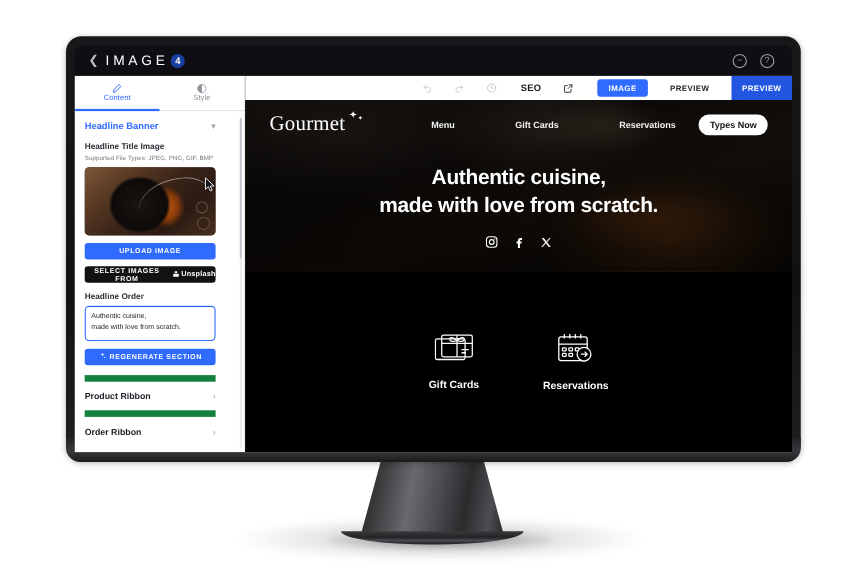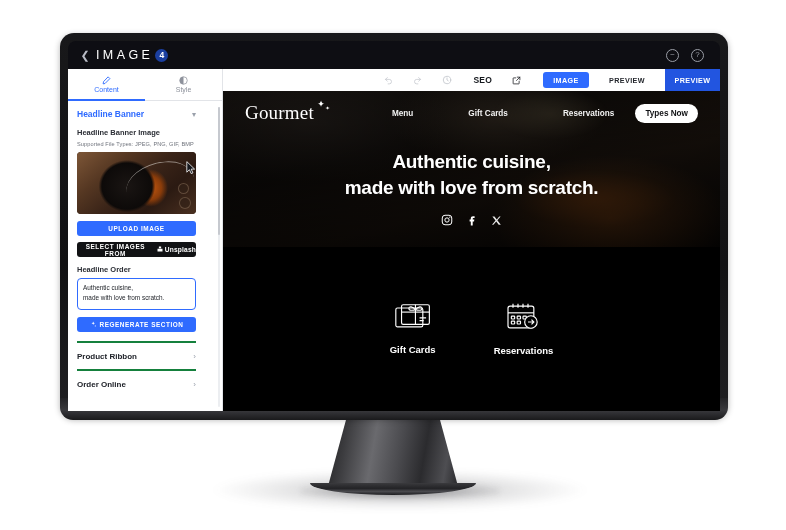--- a/index.html
+++ b/index.html
@@ -179,21 +179,21 @@
   .btn-regen { background: #2f6bff; color: #fff; margin-top: 7px; }
 
   .textarea {
     width: 100%; height: 32px; border: 1.4px solid #2f6bff; border-radius: 4px;
     padding: 4px 5px; font-size: 6.4px; line-height: 1.55; color: #22252b;
     background: #fff; position: relative;
   }
 
   .accordion-row {
     display: flex; align-items: center; justify-content: space-between;
-    padding: 9px 0 8px 0; border-top: 2px solid #15803d;
+    padding: 9px 0 8px 0; border-top: 6px solid #15803d;
     font-size: 8px; font-weight: 700; color: #20232a; cursor: pointer;
   }
   .accordion-row .chev-r { color: #9aa0ab; font-size: 8px; font-weight: 400; }
 
   .sb-scrollbar {
     position: absolute; right: 2px; top: 6px; width: 2.5px; height: 300px;
     background: #eceef1; border-radius: 2px;
   }
   .sb-thumb {
     position: absolute; top: 0; left: 0; width: 2.5px; height: 128px;
@@ -327,21 +327,21 @@
         </div>
       </div>
 
       <div class="sb-scroll">
 
         <div class="section-head">
           <span class="sh-title">Headline Banner</span>
           <span class="chev">▾</span>
         </div>
 
-        <div class="field-label">Headline Banner Image</div>
+        <div class="field-label">Headline Title Image</div>
         <div class="field-hint">Supported File Types: JPEG, PNG, GIF, BMP</div>
 
         <div class="thumb">
           <div class="bg"></div>
           <div class="utensil"></div>
           <div class="dot1"></div>
           <div class="dot2"></div>
         </div>
 
         <button class="btn btn-upload">UPLOAD IMAGE</button>
@@ -372,21 +372,21 @@
             </svg>
           </span>
           <span>REGENERATE SECTION</span>
         </button>
 
         <div class="accordion-row" style="margin-top:9px">
           <span>Product Ribbon</span>
           <span class="chev-r">›</span>
         </div>
         <div class="accordion-row">
-          <span>Order Online</span>
+          <span>Order Ribbon</span>
           <span class="chev-r">›</span>
         </div>
 
         <div class="sb-scrollbar">
           <div class="sb-thumb"></div>
         </div>
 
         <div class="cursor">
           <svg width="10" height="14" viewBox="0 0 10 14">
             <path d="M0.8 0.6 L0.8 11.2 L3.4 8.7 L5.2 12.6 L6.9 11.8 L5.2 8.1 L8.6 8.1 Z" fill="#16181d" stroke="#ffffff" stroke-width="0.8"></path>

